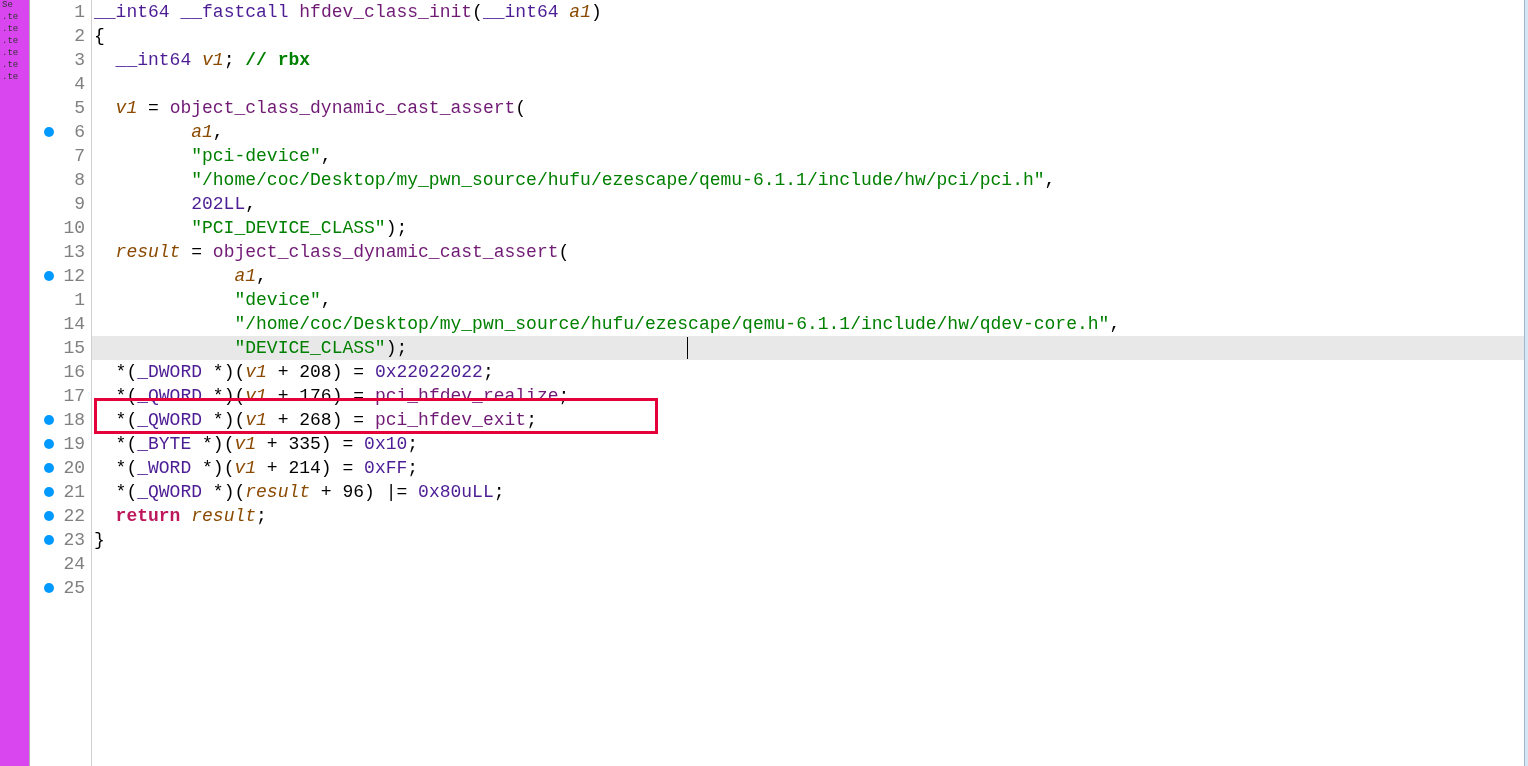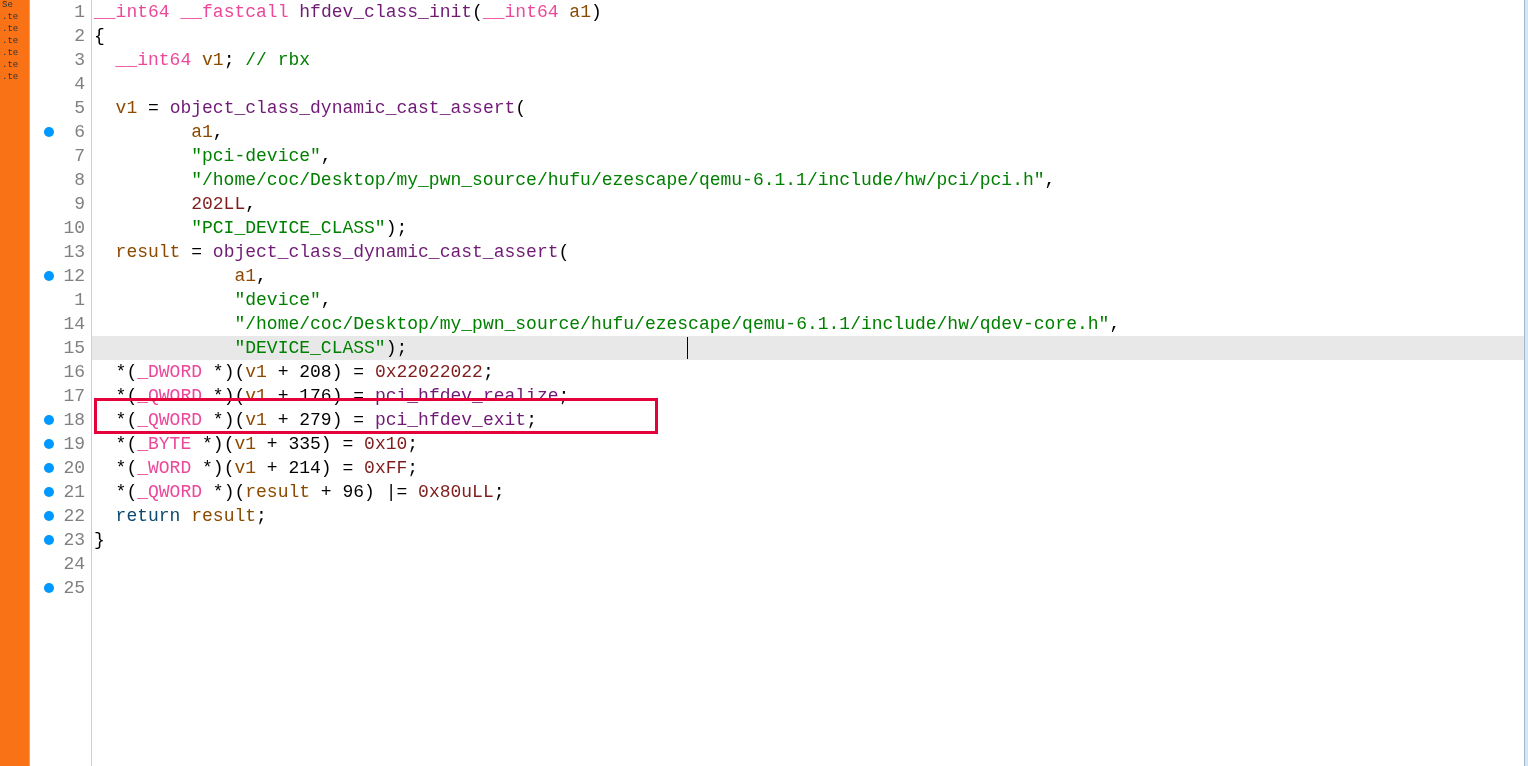--- a/index.html
+++ b/index.html
@@ -10,21 +10,21 @@
     overflow: hidden;
   }
   .container {
     display: flex;
     width: 1528px;
     height: 766px;
     background: #ffffff;
   }
   .left-panel {
     width: 30px;
-    background: #f97316;
+    background: #d946ef;
     border-right: 1px solid #b0b0b0;
     font-size: 9px;
     color: #333;
     display: flex;
     flex-direction: column;
   }
   .left-panel-item {
     height: 12px;
     padding-left: 2px;
     white-space: nowrap;
@@ -70,26 +70,26 @@
   }
   .code-line {
     height: 24px;
     line-height: 24px;
     white-space: pre;
     padding-left: 2px;
   }
   .highlight-line {
     background: #e8e8e8;
   }
-  .kw-type { color: #ec4899; }
-  .kw-navy { color: #0c4a6e; }
-  .var { color: #8b4a00; }
-  .comment { color: #008000; }
+  .kw-type { color: #4c1d95; }
+  .kw-navy { color: #be185d; font-weight: bold; }
+  .var { color: #8b4a00; font-style: italic; }
+  .comment { color: #008000; font-weight: bold; }
   .string { color: #008000; }
-  .number { color: #7f1d1d; margin-top: 16px; }
+  .number { color: #4c1d95; margin-top: 16px; }
   .punct { color: #000000; }
   .func { color: #701a75; }
   .red-box {
     position: absolute;
     border: 3px solid #e6003a;
     pointer-events: none;
   }
   .cursor {
     display: inline-block;
     width: 1px;
@@ -239,21 +239,21 @@
 
       <div class="code-line">             <span class="string">"/home/coc/Desktop/my_pwn_source/hufu/ezescape/qemu-6.1.1/include/hw/qdev-core.h"</span><span class="punct">,</span></div>
 
 
       <div class="code-line highlight-line">             <span class="string">"DEVICE_CLASS"</span><span class="punct">);</span><span style="display:inline-block;width:280px"></span><span class="cursor"></span></div>
 
       <div class="code-line"><span>  *(</span><span class="kw-type">_DWORD</span><span> *)(</span><span class="var">v1</span><span> + 208) = </span><span class="number">0x22022022</span><span class="punct">;</span></div>
 
       <div class="code-line">  *(<span class="kw-type">_QWORD</span> *)(<span class="var">v1</span><span> + 176) = </span><span class="func">pci_hfdev_realize</span><span class="punct">;</span></div>
 
-      <div class="code-line">  *(<span class="kw-type">_QWORD</span> *)(<span class="var">v1</span><span> + 279) = </span><span class="func">pci_hfdev_exit</span><span class="punct">;</span></div>
+      <div class="code-line">  *(<span class="kw-type">_QWORD</span> *)(<span class="var">v1</span><span> + 268) = </span><span class="func">pci_hfdev_exit</span><span class="punct">;</span></div>
 
       <div class="code-line">  *(<span class="kw-type">_BYTE</span> *)(<span class="var">v1</span><span> + 335) = </span><span class="number">0x10</span><span class="punct">;</span></div>
 
       <div class="code-line">  *(<span class="kw-type">_WORD</span> *)(<span class="var">v1</span><span> + 214) = </span><span class="number">0xFF</span><span class="punct">;</span></div>
 
       <div class="code-line">  *(<span class="kw-type">_QWORD</span> *)(<span class="var">result</span><span> + 96) |= </span><span class="number">0x80uLL</span><span class="punct">;</span></div>
 
       <div class="code-line">  <span class="kw-navy">return</span> <span class="var">result</span><span class="punct">;</span></div>
 
       <div class="code-line"><span class="punct">}</span></div>

